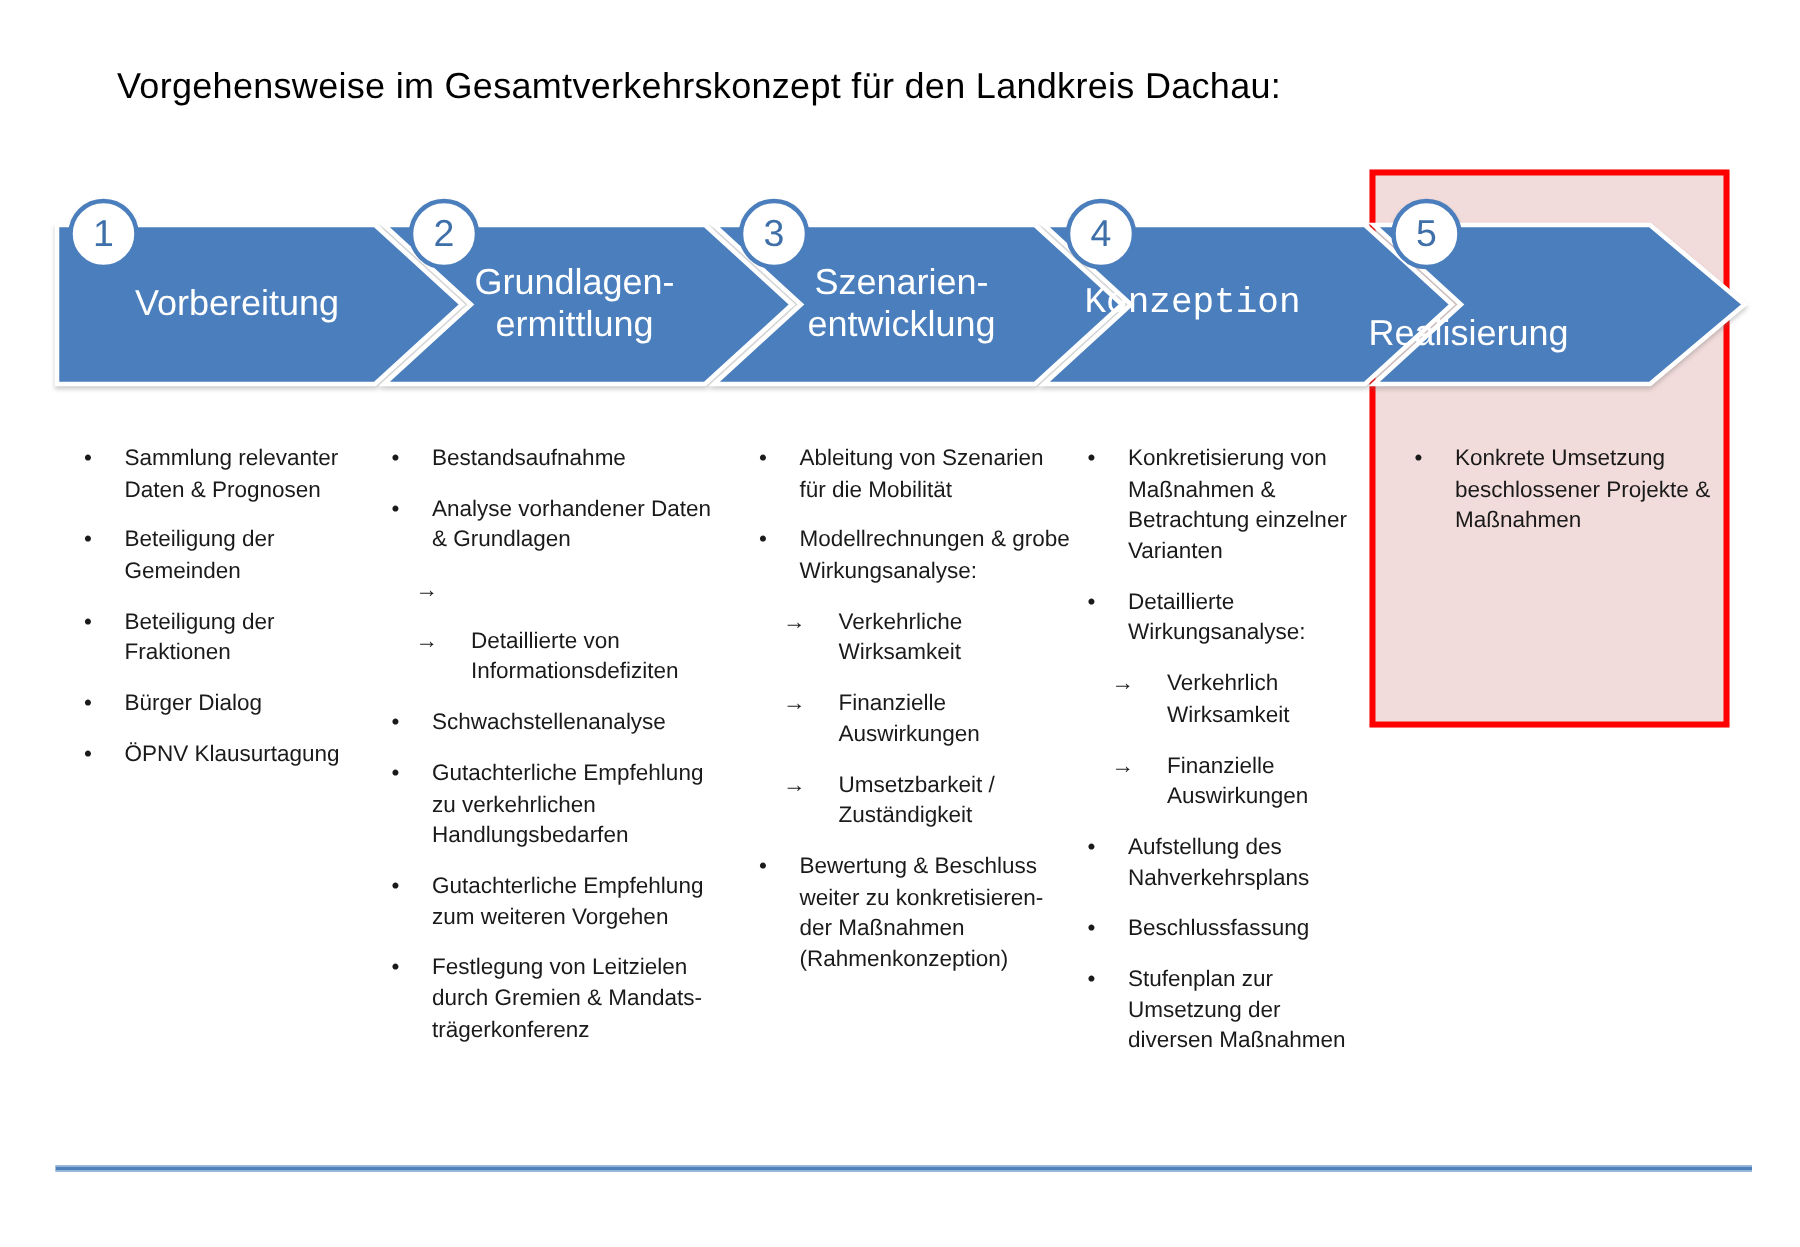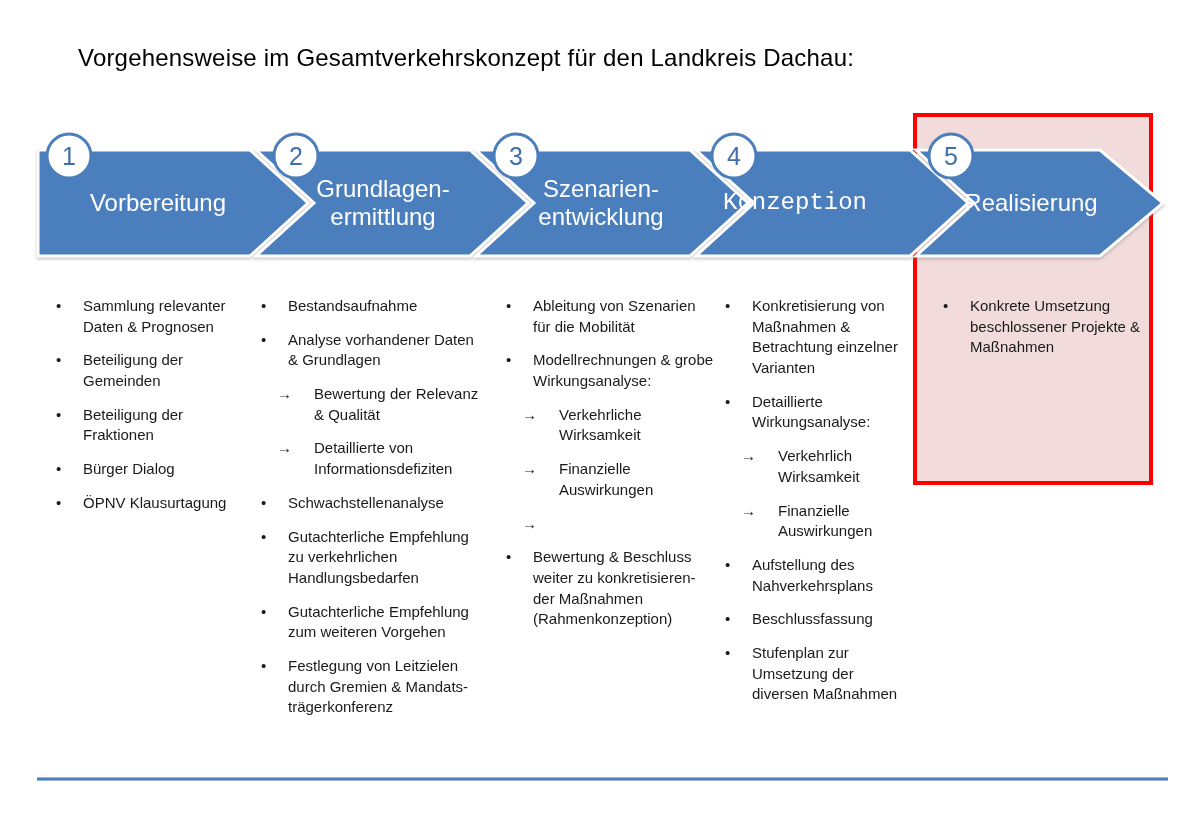--- a/index.html
+++ b/index.html
@@ -92,21 +92,21 @@
 <div class="phase-number" style="left:494px;">3</div>
 <div class="phase-number" style="left:712px;">4</div>
 <div class="phase-number" style="left:929px;">5</div>
 
 <div class="phase-label" style="left:38px;width:240px;">Vorbereitung</div>
 <div class="phase-label" style="left:268px;width:230px;">Grundlagen-
 ermittlung</div>
 <div class="phase-label" style="left:486px;width:230px;">Szenarien-
 entwicklung</div>
 <div class="phase-label" style="left:680px;width:230px;font-family:Liberation Mono, monospace;">Konzeption</div>
-<div class="phase-label" style="left:926px;width:210px;">Realisierung</div>
+<div class="phase-label" style="left:874px;width:210px;margin-top:20px;">Realisierung</div>
 
 <div class="phase-col" style="left:56px;width:196px;">
 
     <div class="item item-bullet">
       <span class="marker">•</span>
       <span class="item-text">Sammlung relevanter Daten &amp; Prognosen</span>
     </div>
 
     <div class="item item-bullet">
       <span class="marker">•</span>
@@ -136,21 +136,20 @@
       <span class="item-text">Bestandsaufnahme</span>
     </div>
 
     <div class="item item-bullet">
       <span class="marker">•</span>
       <span class="item-text">Analyse vorhandener Daten &amp; Grundlagen</span>
     </div>
 
     <div class="item item-sub">
       <span class="marker">→</span>
-      <span class="item-text">Bewertung der Relevanz &amp; Qualität</span>
     </div>
 
     <div class="item item-sub">
       <span class="marker">→</span>
       <span class="item-text">Detaillierte von Informationsdefiziten</span>
     </div>
 
     <div class="item item-bullet">
       <span class="marker">•</span>
       <span class="item-text">Schwachstellenanalyse</span>
@@ -190,20 +189,21 @@
       <span class="item-text">Verkehrliche Wirksamkeit</span>
     </div>
 
     <div class="item item-sub">
       <span class="marker">→</span>
       <span class="item-text">Finanzielle Auswirkungen</span>
     </div>
 
     <div class="item item-sub">
       <span class="marker">→</span>
+      <span class="item-text">Umsetzbarkeit / Zuständigkeit</span>
     </div>
 
     <div class="item item-bullet">
       <span class="marker">•</span>
       <span class="item-text">Bewertung &amp; Beschluss weiter zu konkretisieren- der Maßnahmen (Rahmenkonzeption)</span>
     </div>
   </div>
 
 <div class="phase-col" style="left:725px;width:184px;">
 

